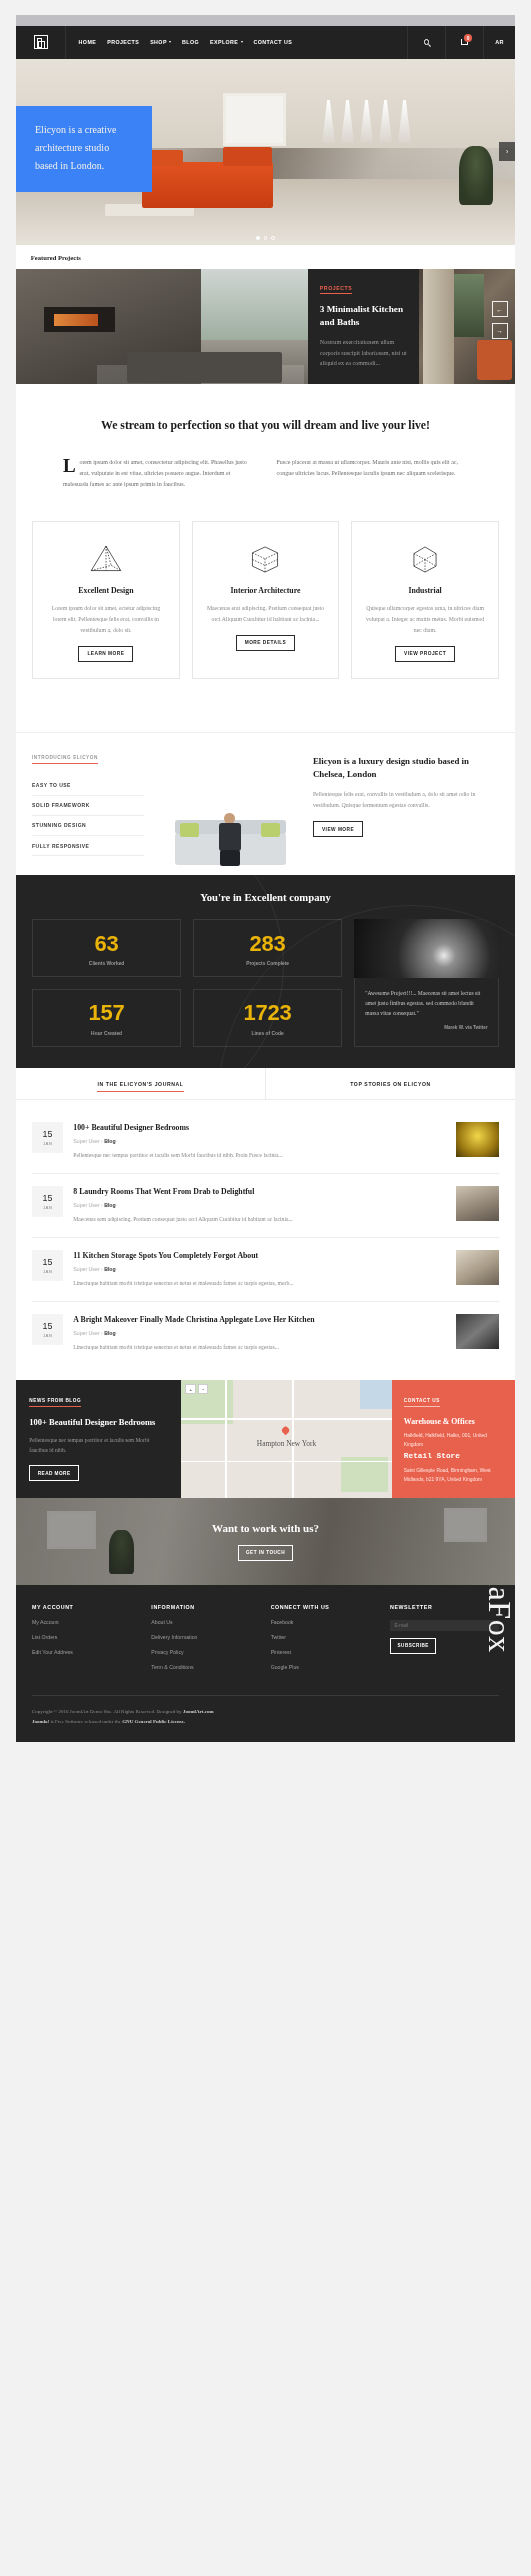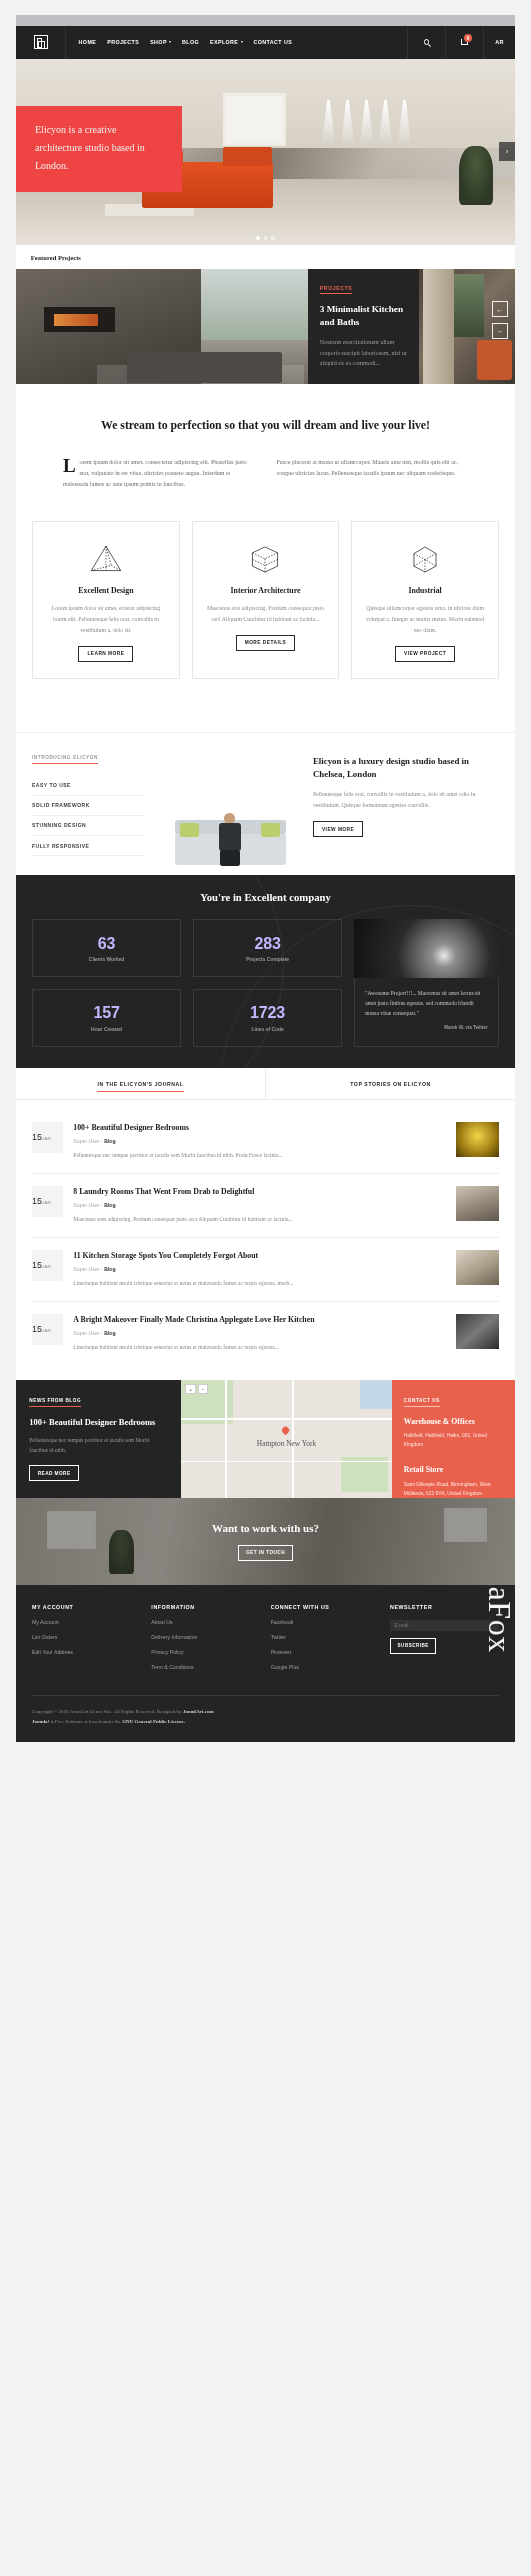--- a/index.html
+++ b/index.html
@@ -65,21 +65,21 @@
     position:absolute; left:126px; top:103px; width:131px; height:46px;
     background: linear-gradient(180deg,#e2521f,#c63d12); border-radius: 2.2px;
   }
   .hero-sofa::before{content:"";position:absolute;left:-3px;top:-11.8px;width:44px;height:16px;background:#d9501f;border-radius:2.2px;}
   .hero-sofa::after{content:"";position:absolute;left:81px;top:-14.8px;width:49px;height:19px;background:#cf471a;border-radius:2.2px;}
   .hero-lamps { position:absolute; left:306px; top:41px; width:89px; height:43px; display:flex; gap:5.9px; }
   .hero-lamps i { flex:1; background: linear-gradient(180deg,#ffffff,#d9d4cc); clip-path: polygon(40% 0,60% 0,100% 100%,0 100%); }
   .hero-plant { position:absolute; left:443px; top:87px; width:34px; height:59px; background: radial-gradient(ellipse at 50% 30%, #4a5a3a, #2f3a26 70%); border-radius:40% 40% 10% 10%; }
   .hero-table { position:absolute; left:89px; top:145px; width:89px; height:11.8px; background:#e9e5dd; border-radius:1.5px; }
   .hero-cap {
-    position:absolute; left:0; top:47px; width:166px; min-height:80px; background:#ef4444;
+    position:absolute; left:0; top:47px; width:136px; min-height:80px; background:#3b82f6;
     padding: 15.5px 17.7px 17px 19px;
   }
   .hero-cap p {
     font-family:"Liberation Serif", serif; color:#f3f0ea; font-size:10px; line-height:1.78;
   }
   .hero-arrow {
     position:absolute; right:0; top:83px; width:16px; height:19px; background:rgba(20,20,20,.65);
     display:flex; align-items:center; justify-content:center;
   }
   .hero-arrow span { color:#fff; font-size:6.6px; }
@@ -151,40 +151,40 @@
   .ab-right p { font-family:"Liberation Serif", serif; font-size:5.8px; line-height:1.85; color:#8a8a8a; margin-top:8px; }
 
   
   .stats { background:#242424; padding: 16px 16px 20.7px; position:relative; overflow:hidden; }
   .stats::before{content:"";position:absolute;left:-44px;top:-66px;width:310px;height:310px;border:0.7px solid rgba(255,255,255,.07);border-radius:50%;}
   .stats::after{content:"";position:absolute;right:-89px;top:29.5px;width:384px;height:384px;border:0.7px solid rgba(255,255,255,.06);border-radius:50%;}
   .stats h2 { font-family:"Liberation Serif", serif; color:#fff; font-size:10.7px; text-align:center; margin-bottom:16px; position:relative; }
   .stat-grid { display:flex; gap:11.8px; position:relative; }
   .stat-col { flex:1; display:flex; flex-direction:column; gap:11.8px; }
   .stat-box { border:0.7px solid #3a3a3a; height:58px; display:flex; flex-direction:column; align-items:center; justify-content:center; }
-  .stat-num { color:#c4b5fd; font-size:16px; font-weight:bold; letter-spacing:-.01em; }
+  .stat-num { color:#eab308; font-size:22px; font-weight:bold; letter-spacing:-.01em; }
   .stat-lbl { color:#9a9a9a; font-size:4.9px; font-weight:bold; margin-top:4.4px; }
   .quote-col { width: 145px; display:flex; flex-direction:column; }
   .quote-img { height:59px; background: radial-gradient(circle at 62% 62%, #e9e9e9 0%, #8e8e8e 12%, #2a2a2a 48%, #101010 100%); }
   .quote-box { flex:1; border:0.7px solid #3a3a3a; border-top:none; padding: 9.6px 10.3px; }
   .quote-box p { font-family:"Liberation Serif", serif; color:#c7c7c7; font-size:5.6px; line-height:1.8; }
   .quote-by { color:#9a9a9a; font-size:4.6px; font-weight:bold; margin-top:7.4px; text-align:right; }
 
   
   .tabs { display:flex; border-bottom:0.7px solid #ececec; }
   .tab { flex:1; text-align:center; padding: 13.3px 0 11.8px; font-size:5.1px; font-weight:bold;
          letter-spacing:.12em; color:#222; cursor:pointer; border-right:0.7px solid #ececec; }
   .tab:last-child { border-right:none; }
   .tab span.u { border-bottom:1.2px solid #e8614d; padding-bottom:3.7px; }
 
   .posts { padding: 10.3px 16px 14.8px; }
   .post { display:flex; gap:10.3px; padding: 11.8px 0 13.3px; border-bottom:0.7px solid #ededed; }
   .post:last-child { border-bottom:none; }
-  .pdate { width:31px; height:31px; background:#f4f4f4; display:flex; 
-           align-items:center; flex:none; }
+  .pdate { width:31px; height:31px; background:#f4f4f4; display:flex; flex-direction:column;
+           align-items:center; justify-content:center; flex:none; }
   .pdate b { font-size:8.9px; color:#2a2a2a; font-weight:normal; }
   .pdate i { font-style:normal; font-size:4.4px; color:#8d8d8d; margin-top:2.2px; letter-spacing:.07em; }
   .pbody { flex:1; }
   .pbody h4 { font-family:"Liberation Serif", serif; font-size:7.8px; line-height:1.45; color:#1b1b1b; }
   .pmeta { font-size:5.2px; color:#aaa; margin-top:4.4px; }
   .pmeta b { color:#333; font-weight:bold; }
   .pbody p { font-family:"Liberation Serif", serif; font-size:5.6px; line-height:1.85; color:#8a8a8a; margin-top:5.9px; }
   .pthumb { width:43px; height:35px; flex:none; }
   .t1 { background: radial-gradient(circle at 50% 40%, #f2d64a, #9d7a12 60%, #4a3a08); }
   .t2 { background: linear-gradient(160deg,#cfc3b2,#8d8172 60%,#5e564c); }
@@ -205,21 +205,21 @@
   .tr-map .water{ position:absolute; background:#c4d8e8; }
   .map-lbl { position:absolute; left:50%; top:54%; transform:translate(-50%,-50%); font-family:"Liberation Serif",serif;
     font-size:7.4px; color:#555; text-align:center; line-height:1.3; }
   .map-ctrl { position:absolute; left:4.4px; top:4.4px; display:flex; gap:2.2px; }
   .map-ctrl b { background:#fff; border:0.7px solid #ccc; font-size:4.1px; padding:1.5px 3px; color:#555; font-weight:bold; }
   .map-pin { position:absolute; left:48%; top:40%; width:6.6px; height:6.6px; background:#e8614d; border-radius:50% 50% 50% 0; transform:rotate(-45deg); }
   .tr-contact { width: 123px; background:#e8614d; color:#fff; padding: 14.8px 11.8px; }
   .tr-contact .cat { font-size:4.7px; font-weight:bold; letter-spacing:.12em; border-bottom:0.7px solid rgba(255,255,255,.6); display:inline-block; padding-bottom:3px;}
   .tr-contact h5 { font-family:"Liberation Serif", serif; font-size:7.8px; margin-top:10.3px; }
   .tr-contact p { font-size:4.9px; line-height:1.85; margin-top:5.2px; color:#ffe5e0; }
-  .tr-contact h5.second { margin-top:16px; }
+  .tr-contact h5.second { margin-top:3px;font-family:Liberation Mono, monospace; }
 
   
   .cta { position:relative; height: 87px; overflow:hidden; }
   .cta-bg { position:absolute; inset:0; background: linear-gradient(100deg,#b9b3a8,#d7d2c8 30%,#8e887c 62%,#cfcabf 100%); }
   .cta-bg .fr1{position:absolute;left:31px;top:13.3px;width:49px;height:38px;border:3.7px solid #efece6;background:#f2efe9;}
   .cta-bg .fr2{position:absolute;left:428px;top:10.3px;width:43px;height:34px;border:3.7px solid #efece6;background:#f2efe9;}
   .cta-bg .plant{position:absolute;left:93px;top:32px;width:25px;height:44px;background:radial-gradient(ellipse at 50% 30%,#4a5a3a,#2e3826 75%);border-radius:40% 40% 10% 10%;}
   .cta-ov { position:absolute; inset:0; background:rgba(28,28,28,.42); }
   .cta-in { position:absolute; inset:0; display:flex; flex-direction:column; align-items:center; justify-content:center; }
   .cta-in h2 { font-family:"Liberation Serif", serif; color:#fff; font-size:11px; }

